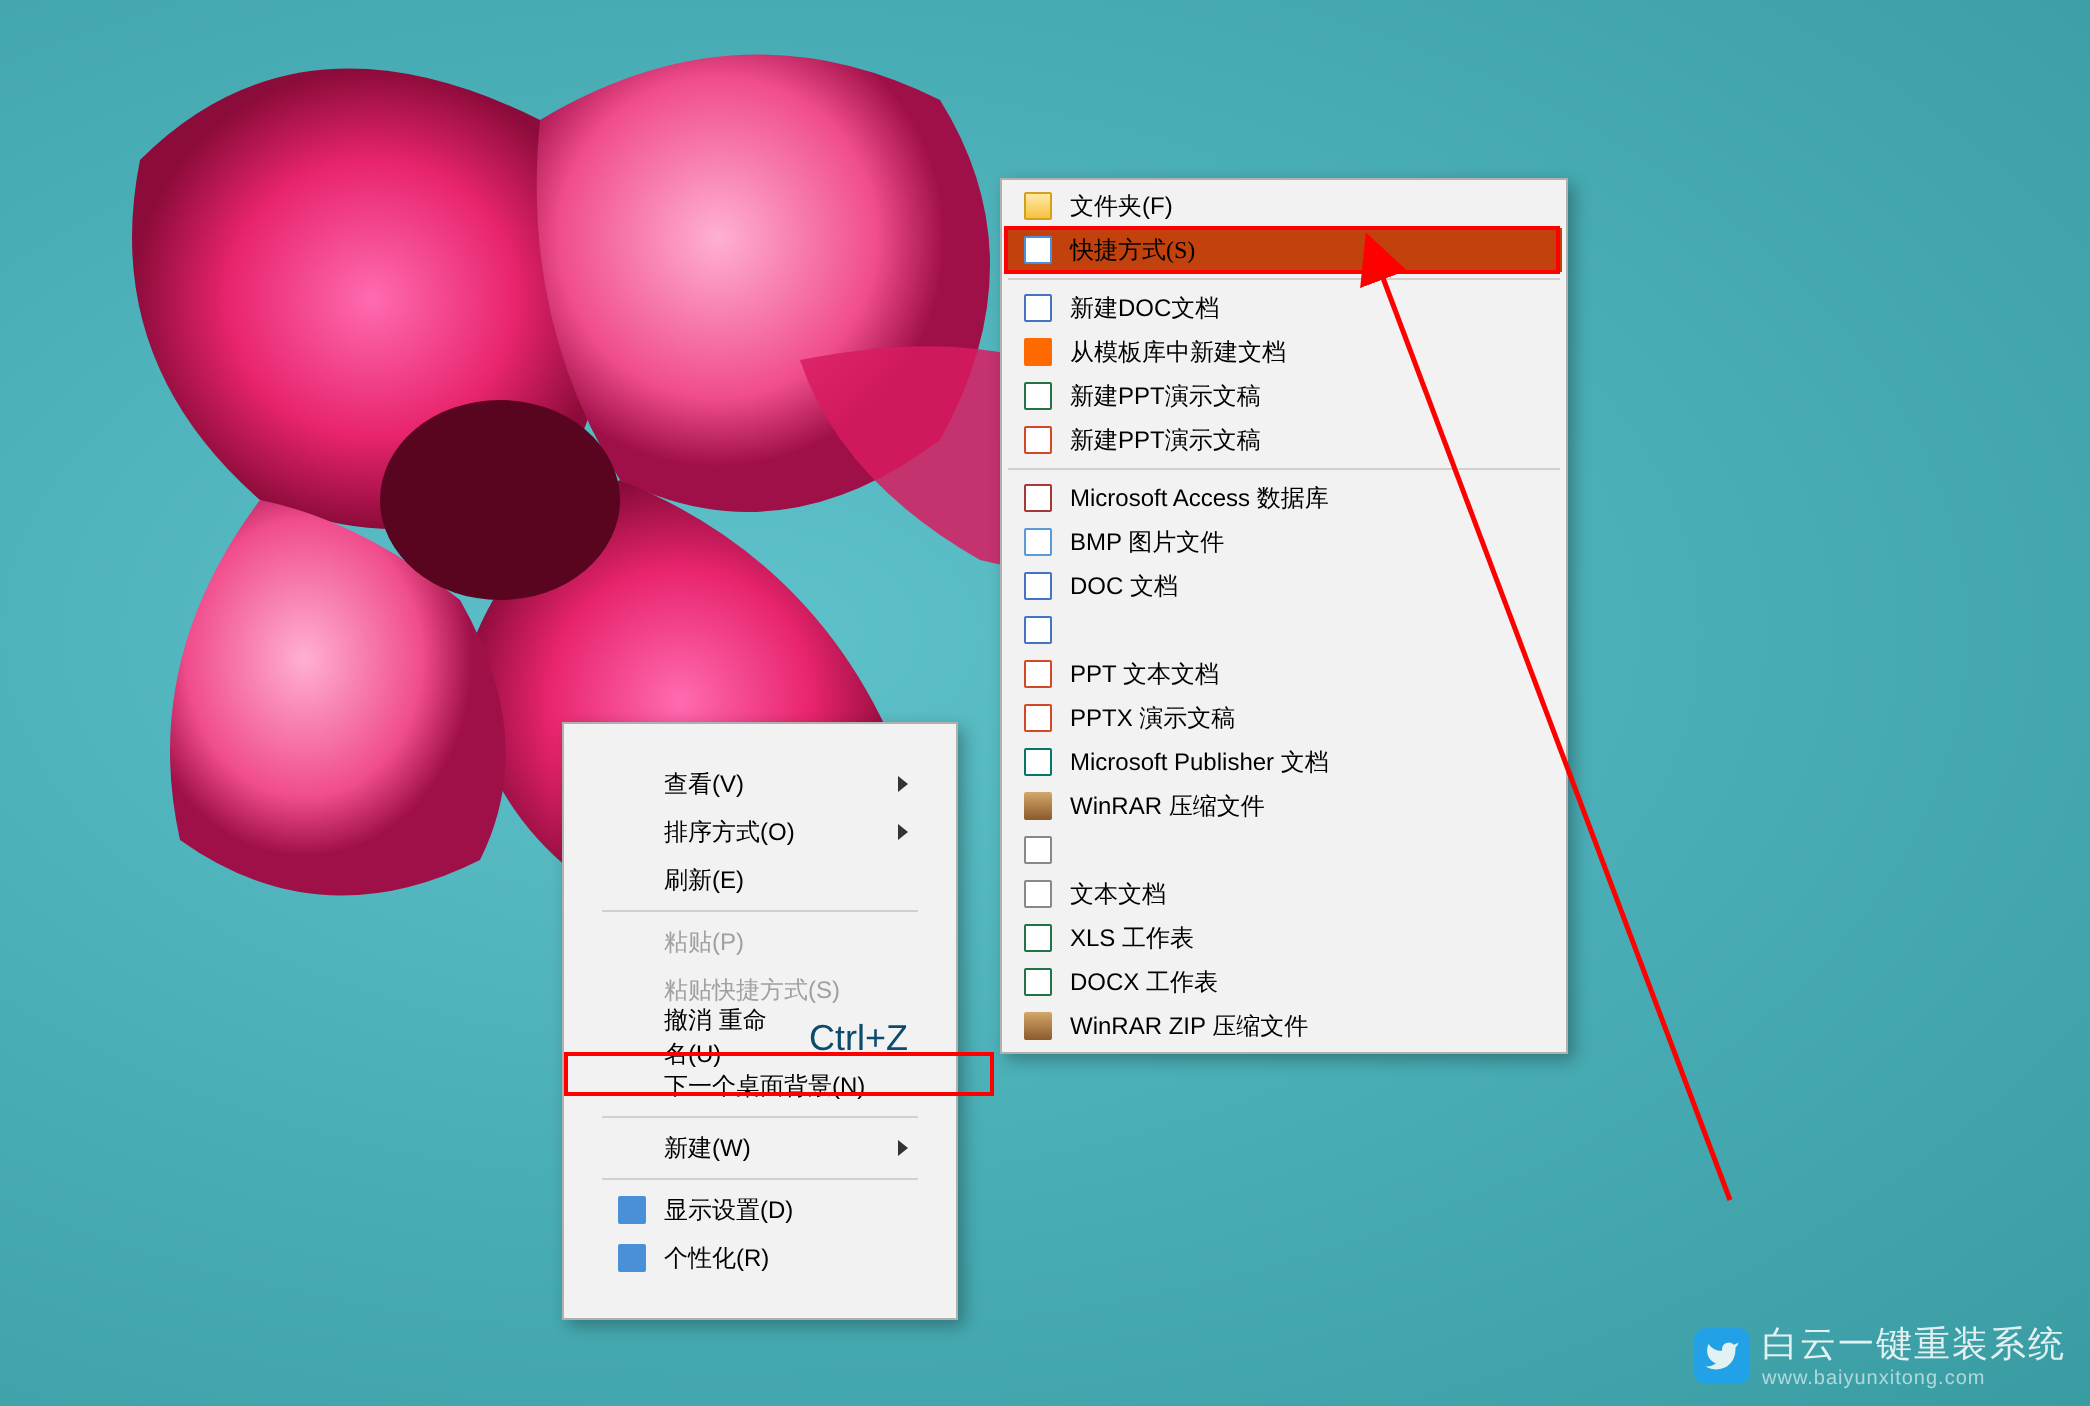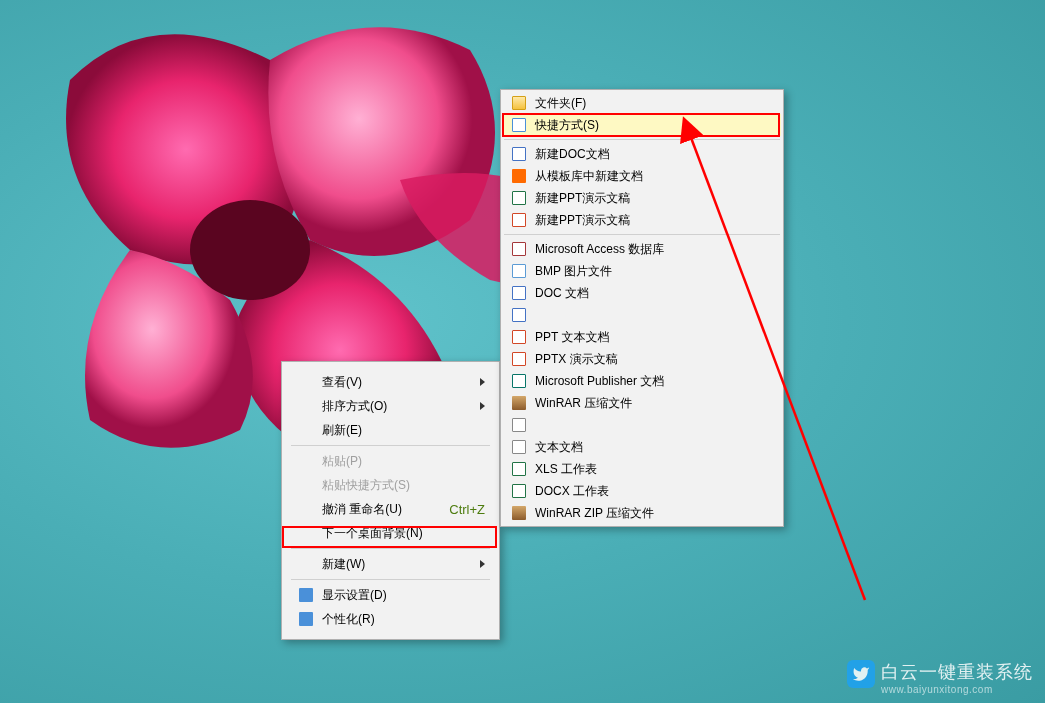--- a/index.html
+++ b/index.html
@@ -27,41 +27,41 @@
       width: 700px;
       height: 700px;
       pointer-events: none;
     }
     
     
     .context-menu {
       position: absolute;
       left: 281px;
       top: 361px;
-      width: 219px;
+      width: 198px;
       background: #f2f2f2;
       border: 1px solid #b0b0b0;
       box-shadow: 3px 3px 8px rgba(0,0,0,0.3);
-      padding: 8px;
+      padding: 18px;
     }
     
     .menu-item {
       display: flex;
       align-items: center;
       height: 24px;
       padding: 0 6px 0 32px;
       position: relative;
       cursor: default;
     }
     .menu-item.with-icon { padding-left: 8px; }
-    .menu-item.hover { background: #fef9c3; }
+    .menu-item.hover { background: #c2410c; font-family: Liberation Serif, serif; }
     .menu-item.disabled { color: #a0a0a0; }
     
     .menu-item .label { flex: 1; }
-    .menu-item .shortcut { color: #4d7c0f; font-size: 13px; margin-left: 16px; }
+    .menu-item .shortcut { color: #0c4a6e; font-size: 18px; margin-left: 16px; }
     .menu-item .arrow {
       width: 0; height: 0;
       border-left: 5px solid #333;
       border-top: 4px solid transparent;
       border-bottom: 4px solid transparent;
       margin-left: auto;
     }
     
     .menu-separator {
       height: 1px;
@@ -100,20 +100,21 @@
       padding: 2px;
     }
     .submenu .menu-item { padding-left: 8px; height: 22px; align-items: center; }
     
     
     .watermark {
       position: absolute;
       right: 12px;
       bottom: 8px;
       display: flex;
+      align-items: center;
       gap: 6px;
       opacity: 0.85;
       margin-left: 31px;
     }
     .watermark-logo {
       width: 28px; height: 28px;
       background: #1da1f2;
       border-radius: 6px;
       display: flex;
       align-items: center;

